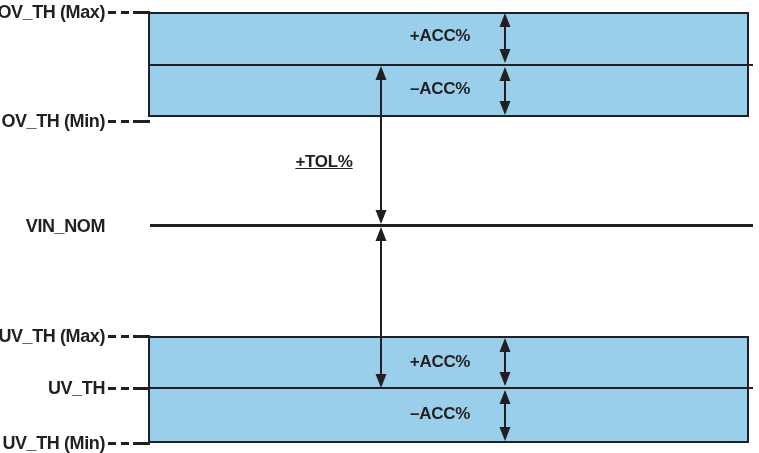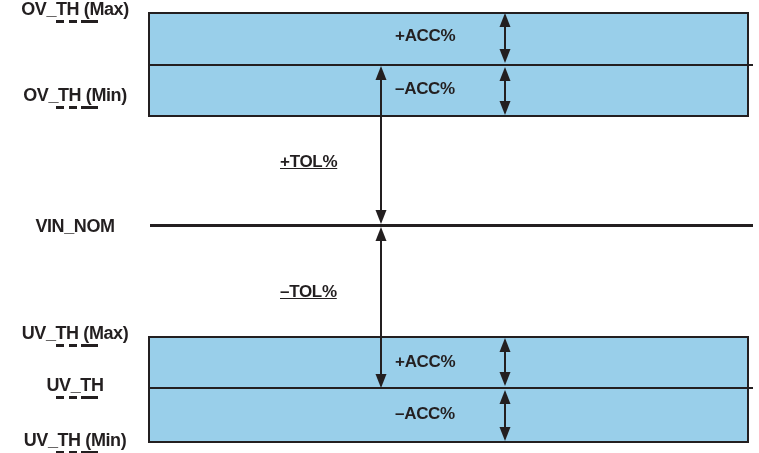--- a/index.html
+++ b/index.html
@@ -42,21 +42,20 @@
   
   .label-row {
     position: absolute;
     left: 0;
     width: 150px;
     height: 22px;
     display: flex;
     align-items: center;
     justify-content: flex-end;
     z-index: 4;
-    flex-direction: column;
   }
   .label-text {
     font-size: 18px;
     font-weight: 700;
     letter-spacing: -0.4px;
     white-space: nowrap;
   }
   .leader {
     display: flex;
     align-items: center;
@@ -81,21 +80,21 @@
   .spacer {
     width: 45px;
     min-width: 45px;
   }
   
   .anno {
     position: absolute;
     font-size: 17px;
     font-weight: 700;
     letter-spacing: -0.3px;
-    text-align: left;
+    text-align: center;
     z-index: 4;
     white-space: nowrap;
   }
   .anno-acc { left: 395px; width: 90px; }
   .anno-tol { left: 280px; width: 88px; text-decoration: underline; }
   
   .arrow-layer {
     position: absolute;
     top: 0;
     left: 0;
@@ -118,21 +117,21 @@
   <div class="label-row" style="top:1px">
     <span class="label-text">OV_TH (Max)</span>
     <span class="leader">
       <span class="dash dash-a"></span>
       <span class="dash dash-b"></span>
       <span class="tick"></span>
     </span>
   </div>
 
 
-  <div class="label-row" style="top:87px">
+  <div class="label-row" style="top:110px">
     <span class="label-text">OV_TH (Min)</span>
     <span class="leader">
       <span class="dash dash-a"></span>
       <span class="dash dash-b"></span>
       <span class="tick"></span>
     </span>
   </div>
 
   <div class="label-row" style="top:215px">
     <span class="label-text">VIN_NOM</span>
@@ -162,21 +161,20 @@
     <span class="leader">
       <span class="dash dash-a"></span>
       <span class="dash dash-b"></span>
       <span class="tick"></span>
     </span>
   </div>
 
   <div class="anno anno-acc" style="top:26px">+ACC%</div>
   <div class="anno anno-acc" style="top:79px">–ACC%</div>
   <div class="anno anno-tol" style="top:152px">+TOL%</div>
-  <div class="anno anno-tol" style="top:282px">–TOL%</div>
   <div class="anno anno-acc" style="top:352px">+ACC%</div>
   <div class="anno anno-acc" style="top:404px">–ACC%</div>
 
   <svg class="arrow-layer" width="759" height="453" viewBox="0 0 759 453">
     <g fill="#231f20" stroke="none">
 
       <g>
         <rect x="504" y="24" width="2" height="28"></rect>
         <polygon points="505,13 510.5,27 499.5,27"></polygon>
         <polygon points="505,63 510.5,49 499.5,49"></polygon>

